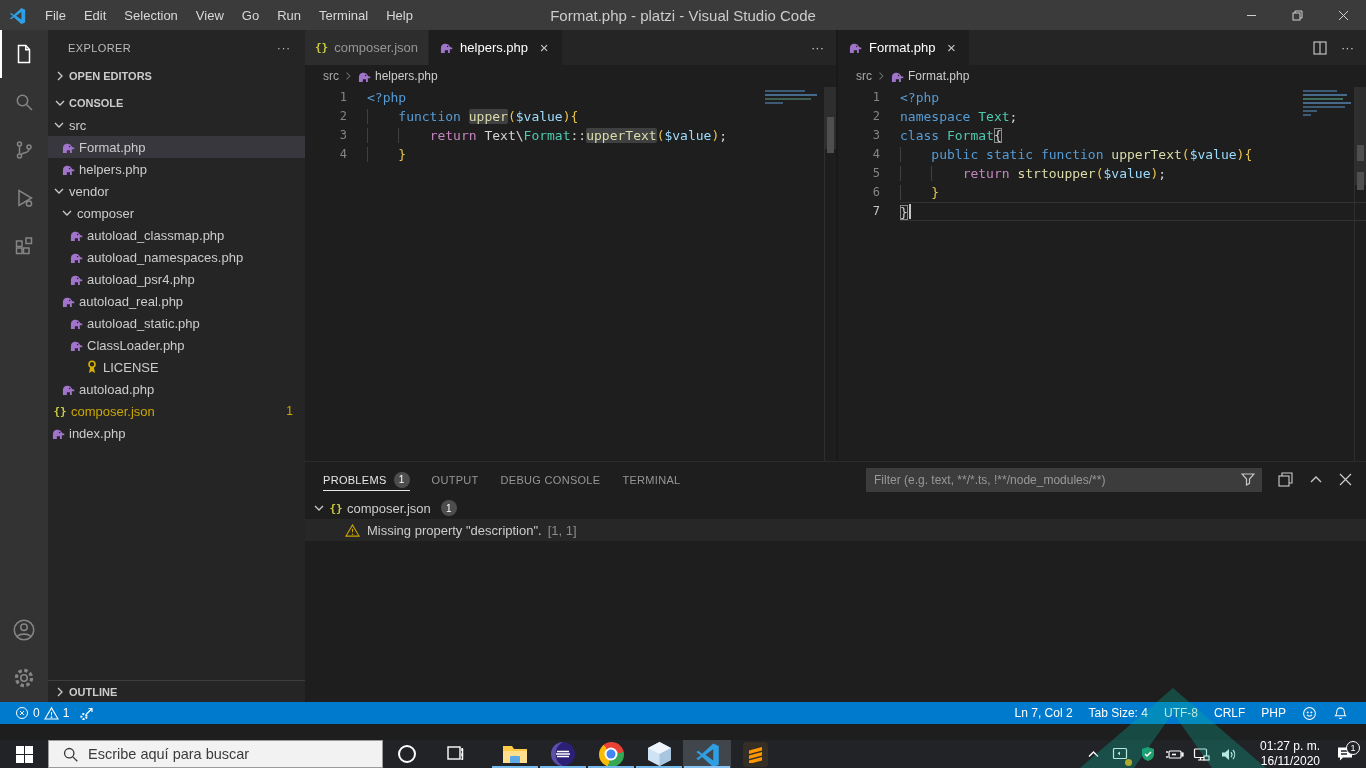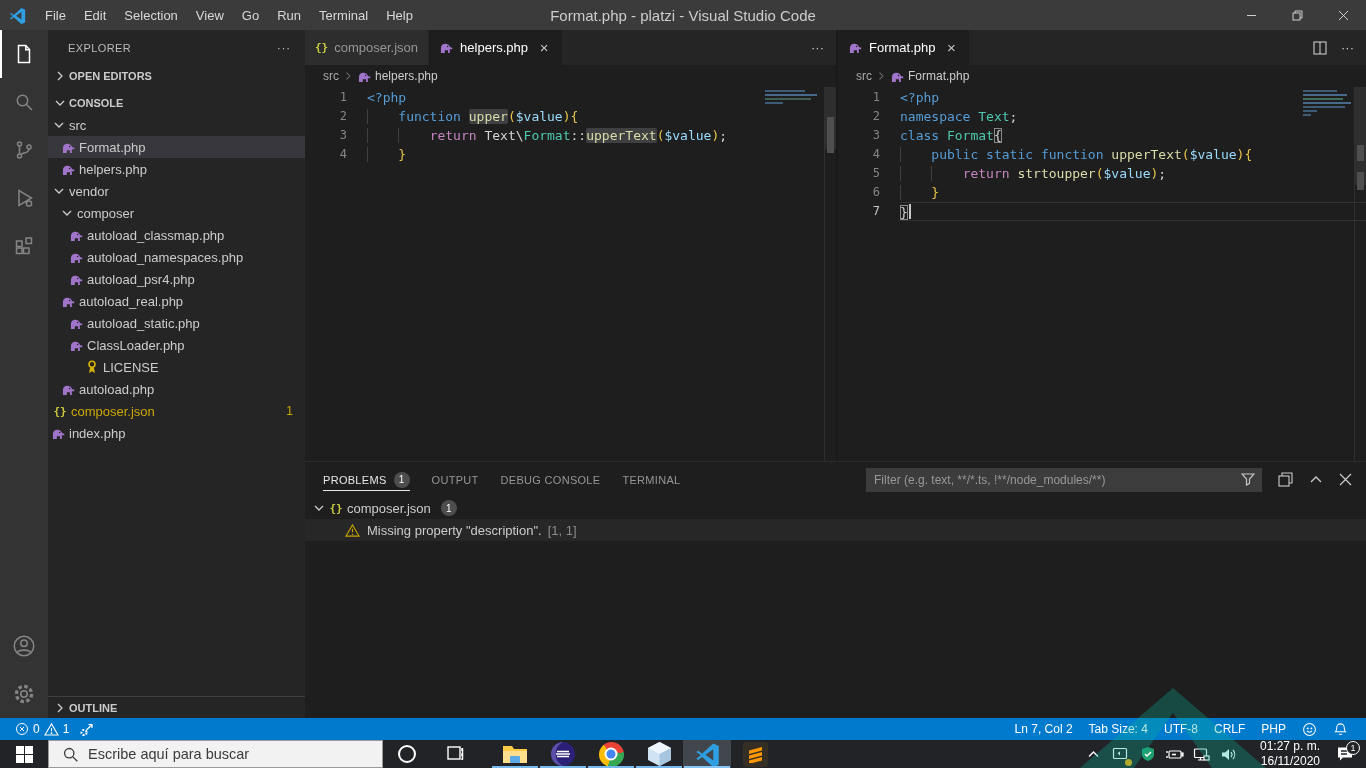--- a/index.html
+++ b/index.html
@@ -104,21 +104,21 @@
   .prow .lbl { margin-left:2px; }
   .prow .pbadge { margin-left:10px; }
 
   
   .statusbar { height:22px; background:#007acc; flex:none; display:flex; align-items:center; color:#ffffff; font-size:12px; padding:0 10px; }
   .st-item { display:flex; align-items:center; gap:4px; padding:0 5px; height:100%; cursor:pointer; }
   .st-right { margin-left:auto; display:flex; align-items:center; height:100%; }
   .st-right .st-item { padding:0 8px; }
 
   
-  .taskbar { height:28px; background:#222327; flex:none; display:flex; align-items:stretch; position:relative; }
+  .taskbar { height:28px; background:#222327; flex:none; display:flex; align-items:stretch; position:relative;margin-top:16px; }
   .tb-btn { width:48px; display:flex; align-items:center; justify-content:center; color:#ffffff; position:relative; }
   .tb-search { width:335px; background:#f2f2f2; border:1px solid #9a9a9a; display:flex; align-items:center; position:relative; }
   .tb-search svg { margin:0 9px 0 13px; flex:none; }
   .tb-search input { border:none; outline:none; background:transparent; font-size:14.5px; color:#1f1f1f; width:100%; font-family:inherit; }
   .tb-search input::placeholder { color:#3b3b3b; }
   .tb-app { width:48px; display:flex; align-items:center; justify-content:center; position:relative; }
   .tb-app.running::after { content:""; position:absolute; left:1px; right:1px; bottom:0; height:2px; background:#76b9ed; }
   .tb-app.active { background:#41454c; }
   .tb-app.active::after { background:#86c5f5; }
   .tray { margin-left:auto; display:flex; align-items:center; }

